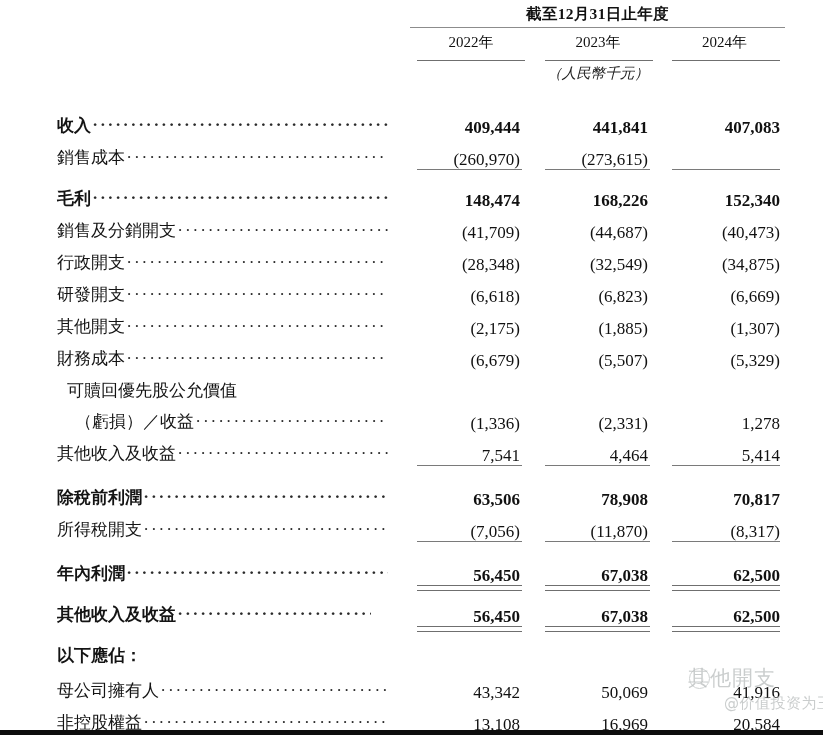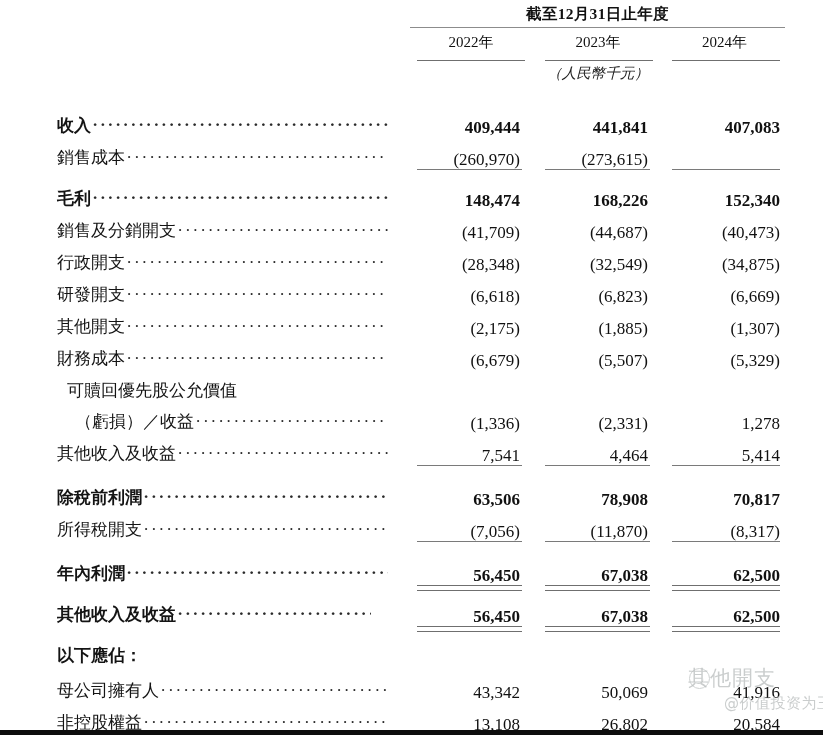--- a/index.html
+++ b/index.html
@@ -345,21 +345,21 @@
       </div>
       <div class="row" style="position: absolute; top: 565px; left: 0px;">
         <div class="label"><span>母公司擁有人</span><span class="leader" style="width: 227px;">....................................</span></div>
         <div class="num c0">43,342</div>
         <div class="num c1">50,069</div>
         <div class="num c2">41,916</div>
       </div>
       <div class="row" style="position: absolute; top: 597px; left: 0px;">
         <div class="label"><span>非控股權益</span><span class="leader" style="width: 244px;">......................................</span></div>
         <div class="num c0">13,108</div>
-        <div class="num c1">26,802</div>
+        <div class="num c1">16,969</div>
         <div class="num c2">20,584</div>
       </div>
     </div>
 
   <div class="wm-logo"></div>
   <div class="wm wm-main">其他開支</div>
   <div class="wm wm-sub">@价值投资为王</div>
 
   <div class="bottom-strip"></div>
 </div>

